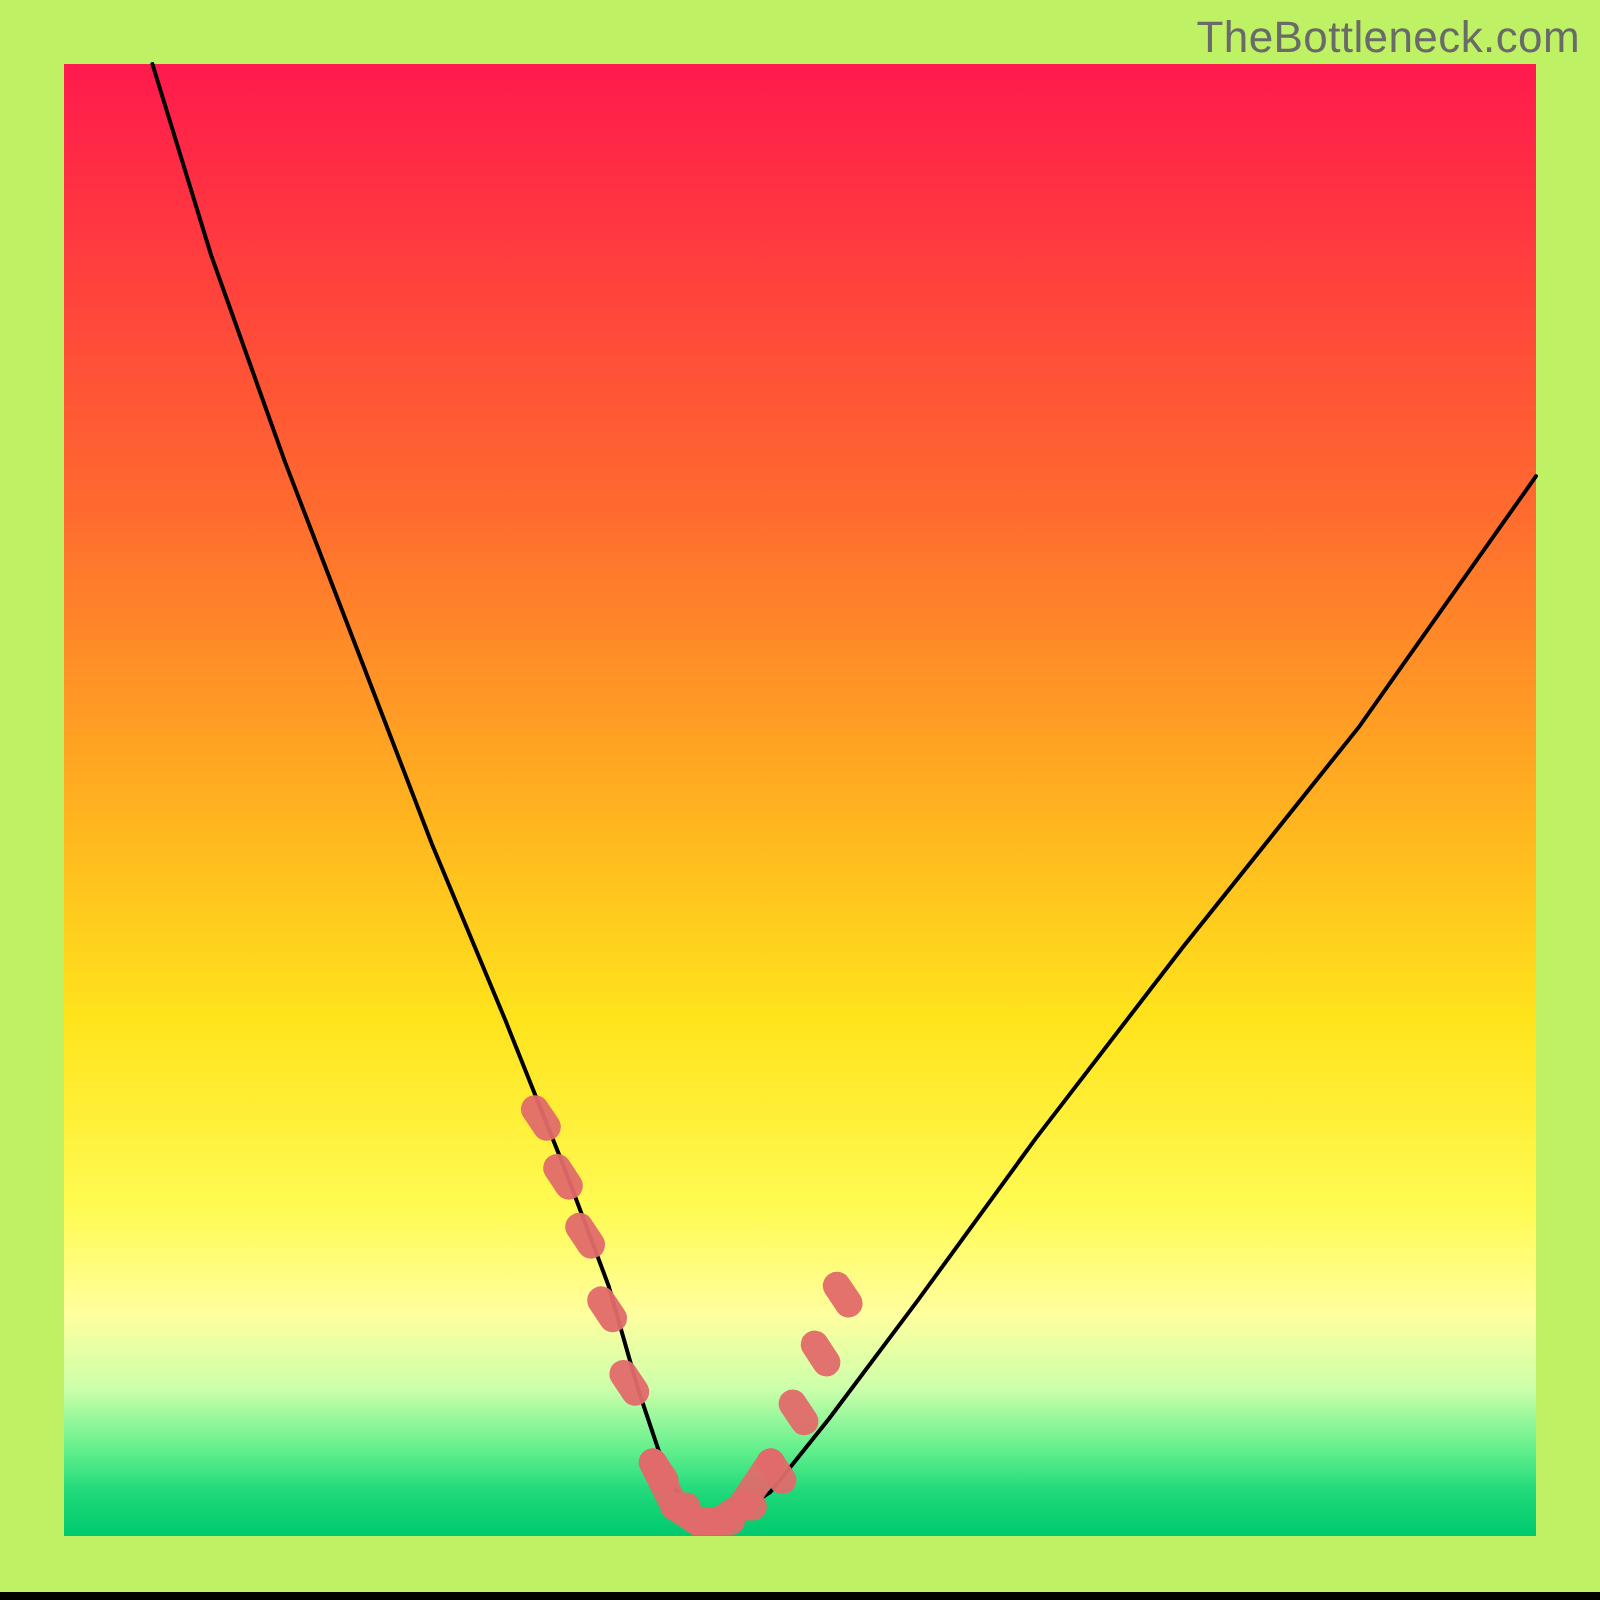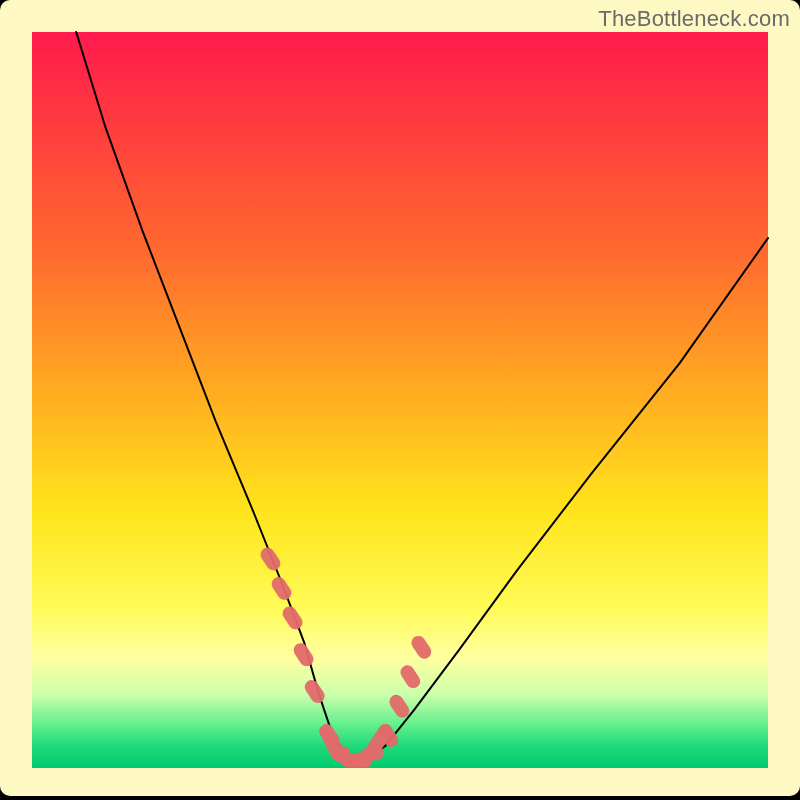--- a/index.html
+++ b/index.html
@@ -10,22 +10,21 @@
     background: #000;
     overflow: hidden;
     font-family: Arial, Helvetica, sans-serif;
   }
   .frame {
     position: absolute;
     top: 0;
     left: 0;
     width: 800px;
     height: 796px;
-    background: #fef9c3;
-    border-radius: 10px;
+    background: #bef264;
   }
   .plot {
     position: absolute;
     top: 32px;
     left: 32px;
     width: 736px;
     height: 736px;
     
     background: linear-gradient(
       to bottom,

